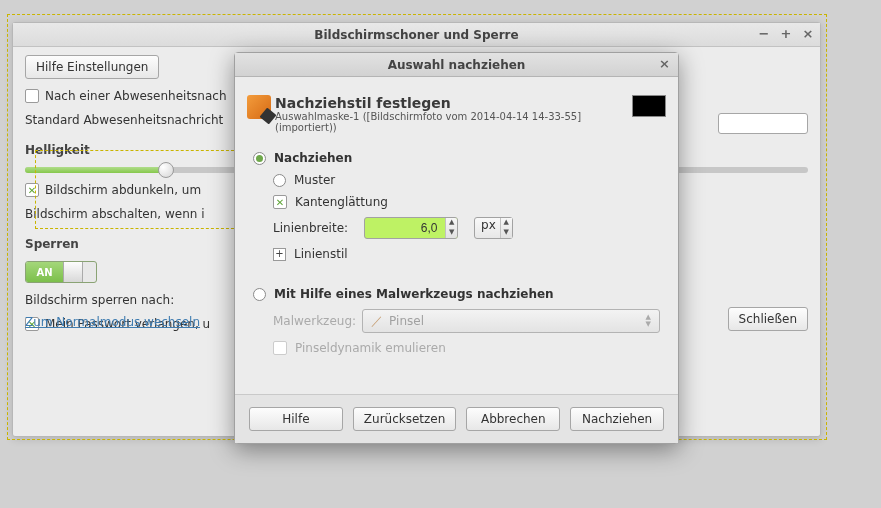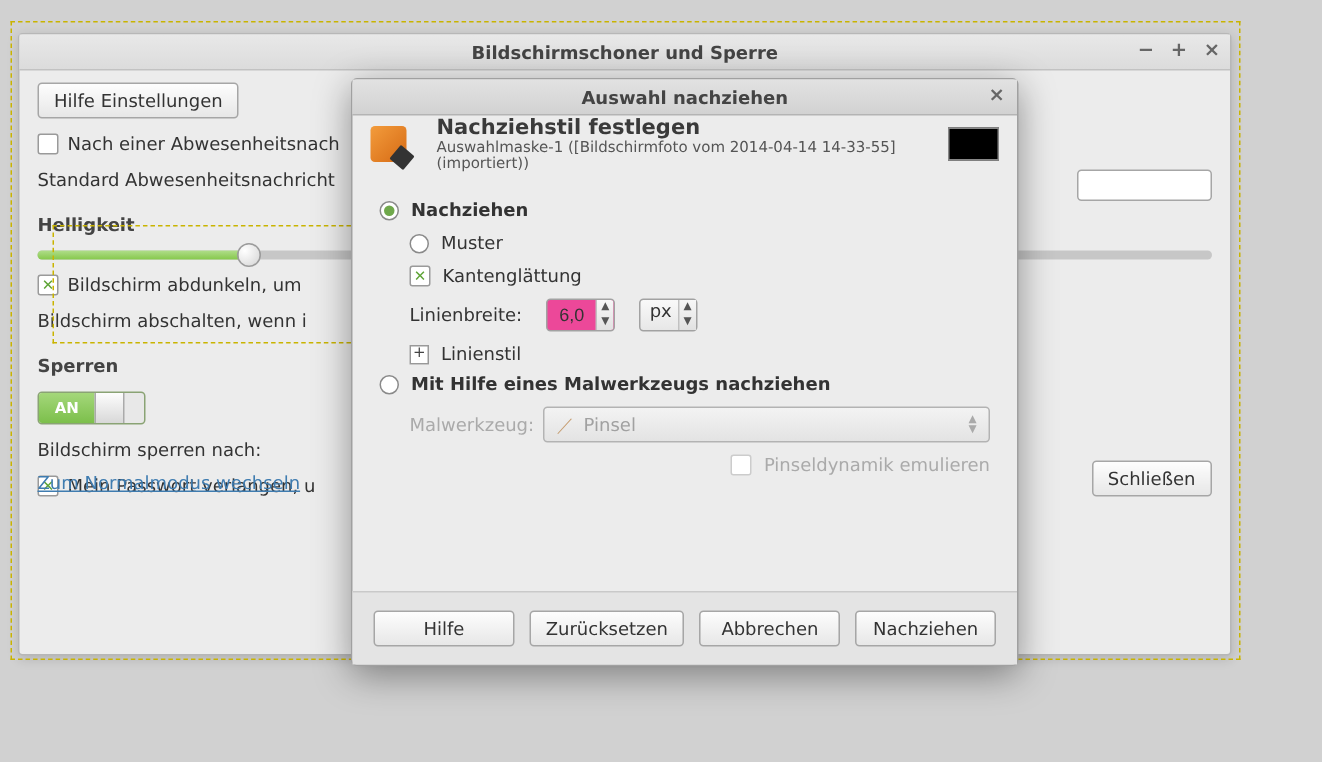--- a/index.html
+++ b/index.html
@@ -161,22 +161,22 @@
     font-weight: bold; color: #444;
     position: relative;
   }
   .dlg-close {
     position: absolute; right: 6px; top: 4px;
     width: 15px; height: 15px;
     line-height: 14px; text-align: center;
     color: #666; cursor: pointer; font-size: 13px;
   }
   .dlg-header {
-    display: flex; align-items: center; gap: 20px;
-    padding: 0 12px 10px 12px;
+    display: flex; align-items: flex-start; gap: 4px;
+    padding: 18px 12px 10px 12px;
   }
   .gimp-icon {
     width: 24px; height: 24px;
     background: linear-gradient(135deg,#f39c3c,#d66a14);
     border-radius: 3px;
     position: relative;
   }
   .gimp-icon::after {
     content: "";
     position: absolute; right: -3px; bottom: -3px;
@@ -209,22 +209,23 @@
     width: 7px; height: 7px; border-radius: 50%;
     background: #6fa84b;
   }
   .grp { font-weight: bold; color: #333; }
   .sub { margin-left: 20px; }
   .spin {
     display: inline-flex;
     border: 1px solid #a2a2a2;
     border-radius: 3px;
     height: 22px;
-    background: #ec4899;
+    background: #bef264;
     overflow: hidden;
+    padding-left: 48px;
   }
   .spin input {
     width: 32px; border: 0; text-align: center;
     font-size: 12px; color: #333; background: transparent;
   }
   .spin .arrows, .unit .arrows {
     width: 12px;
     display: flex; flex-direction: column;
     border-left: 1px solid #c1c1c1;
     background: linear-gradient(#f7f7f7,#e1e1e1);
@@ -240,21 +241,21 @@
     background: linear-gradient(#f9f9f9,#e7e7e7);
     gap: 4px;
   }
   .unit .arrows { border-left: 1px solid #c1c1c1; height: 100%; }
   .expander {
     width: 13px; height: 13px;
     border: 1px solid #999; background: #fff;
     display: inline-flex; align-items: center; justify-content: center;
     font-size: 10px; line-height: 10px; color: #444;
   }
-  .disabled { color: #aaa; justify-content: flex-end; }
+  .disabled { color: #aaa; }
   .dropdown {
     flex: 1;
     height: 24px;
     border: 1px solid #b3b3b3;
     border-radius: 3px;
     background: linear-gradient(#f3f3f3,#e3e3e3);
     display: flex; align-items: center;
     padding: 0 8px;
     color: #a1a1a1;
     gap: 6px;
@@ -388,21 +389,21 @@
               <span>▼</span>
             </span>
         </span>
       </div>
       <div class="radio-row">
         <span class="expander">+</span>
         <span>Linienstil</span>
       </div>
     </div>
 
-    <div class="radio-row" style="margin-top:6px;">
+    <div class="radio-row" style="margin-top:26px;">
       <span class="radio"></span>
       <span class="grp">Mit Hilfe eines Malwerkzeugs nachziehen</span>
     </div>
 
     <div class="sub">
       <div class="radio-row disabled" style="gap:6px;">
         <span>Malwerkzeug:</span>
         <div class="dropdown">
           <span class="brush-glyph">／</span>
           <span>Pinsel</span>

